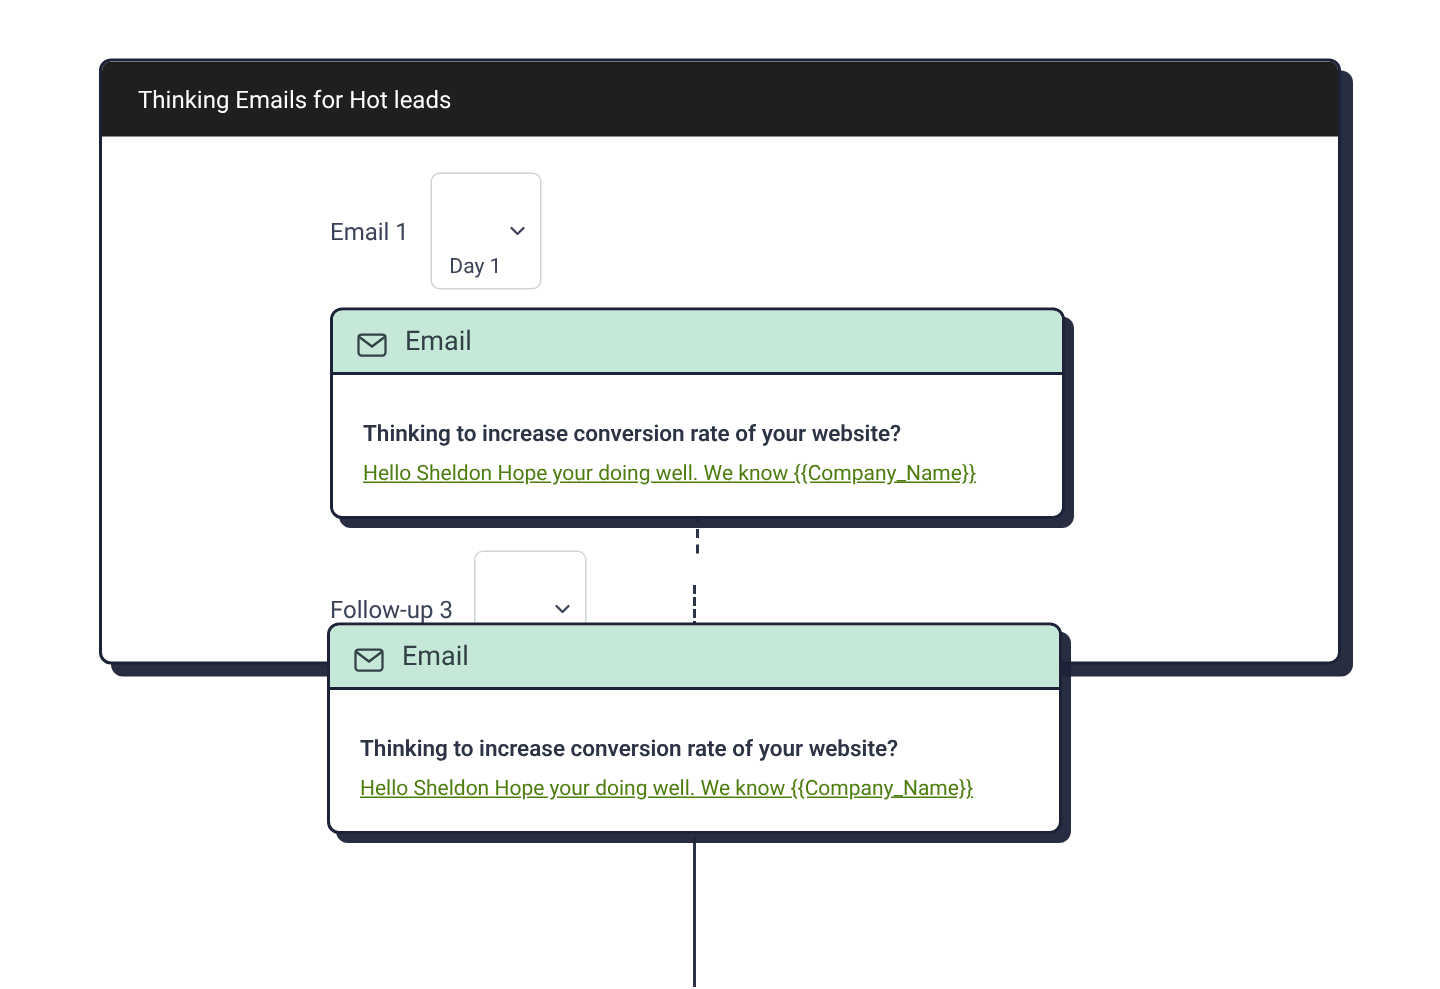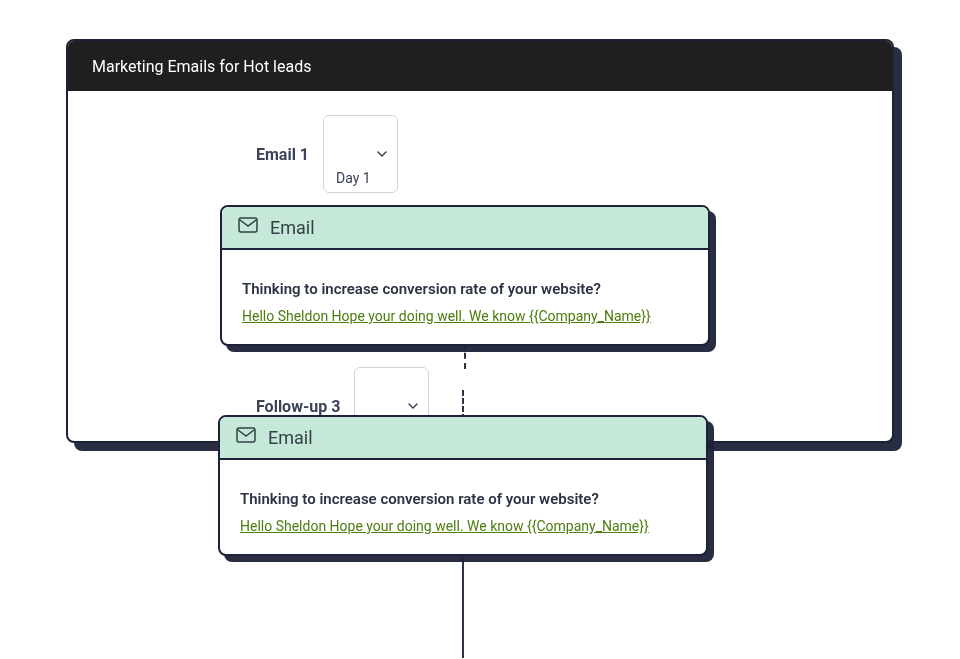--- a/index.html
+++ b/index.html
@@ -45,22 +45,21 @@
     .step-header {
       display: flex;
       align-items: center;
       gap: 14px;
       padding-left: 152px;
       margin-bottom: 12px;
     }
     .step-label {
       color: #3c4257;
       font-size: 16px;
-      font-weight: 700;
-      margin-left: 36px;
+      font-weight: 400;
     }
     .day-selector {
       display: inline-flex;
       align-items: center;
       gap: 6px;
       border: 1px solid #d0d4da;
       border-radius: 6px;
       padding: 6px 10px 6px 12px;
       cursor: pointer;
       background: #ffffff;
@@ -83,21 +82,21 @@
       background: #ffffff;
       position: relative;
       z-index: 5;
     }
     .card-1 {
       margin-left: 152px;
     }
     .email-card-header {
       background: #c5e8d9;
       display: flex;
-      align-items: flex-start;
+      align-items: flex-end;
       gap: 12px;
       padding: 10px 16px;
       border-bottom: 2px solid #1c2238;
     }
     .email-icon {
       width: 20px;
       height: 16px;
     }
     .email-card-title {
       color: #334047;
@@ -158,21 +157,21 @@
       height: 30px;
       border-left: 2px dashed #2c3344;
       z-index: 1;
     }
   </style>
 </head>
 <body>
 
 <div class="window">
   <div class="titlebar">
-    <span>Marketing Emails for Hot leads</span>
+    <span>Thinking Emails for Hot leads</span>
   </div>
   <div class="content-area">
 
     <div class="step-header">
       <span class="step-label">Email 1</span>
       <div class="day-selector">
         <span class="day-selector-text">Day 1</span>
         <svg class="chevron-down" viewBox="0 0 10 6" fill="none">
           <path d="M1 1L5 5L9 1" stroke="#3c4257" stroke-width="1.5" stroke-linecap="round" stroke-linejoin="round"></path>
         </svg>

